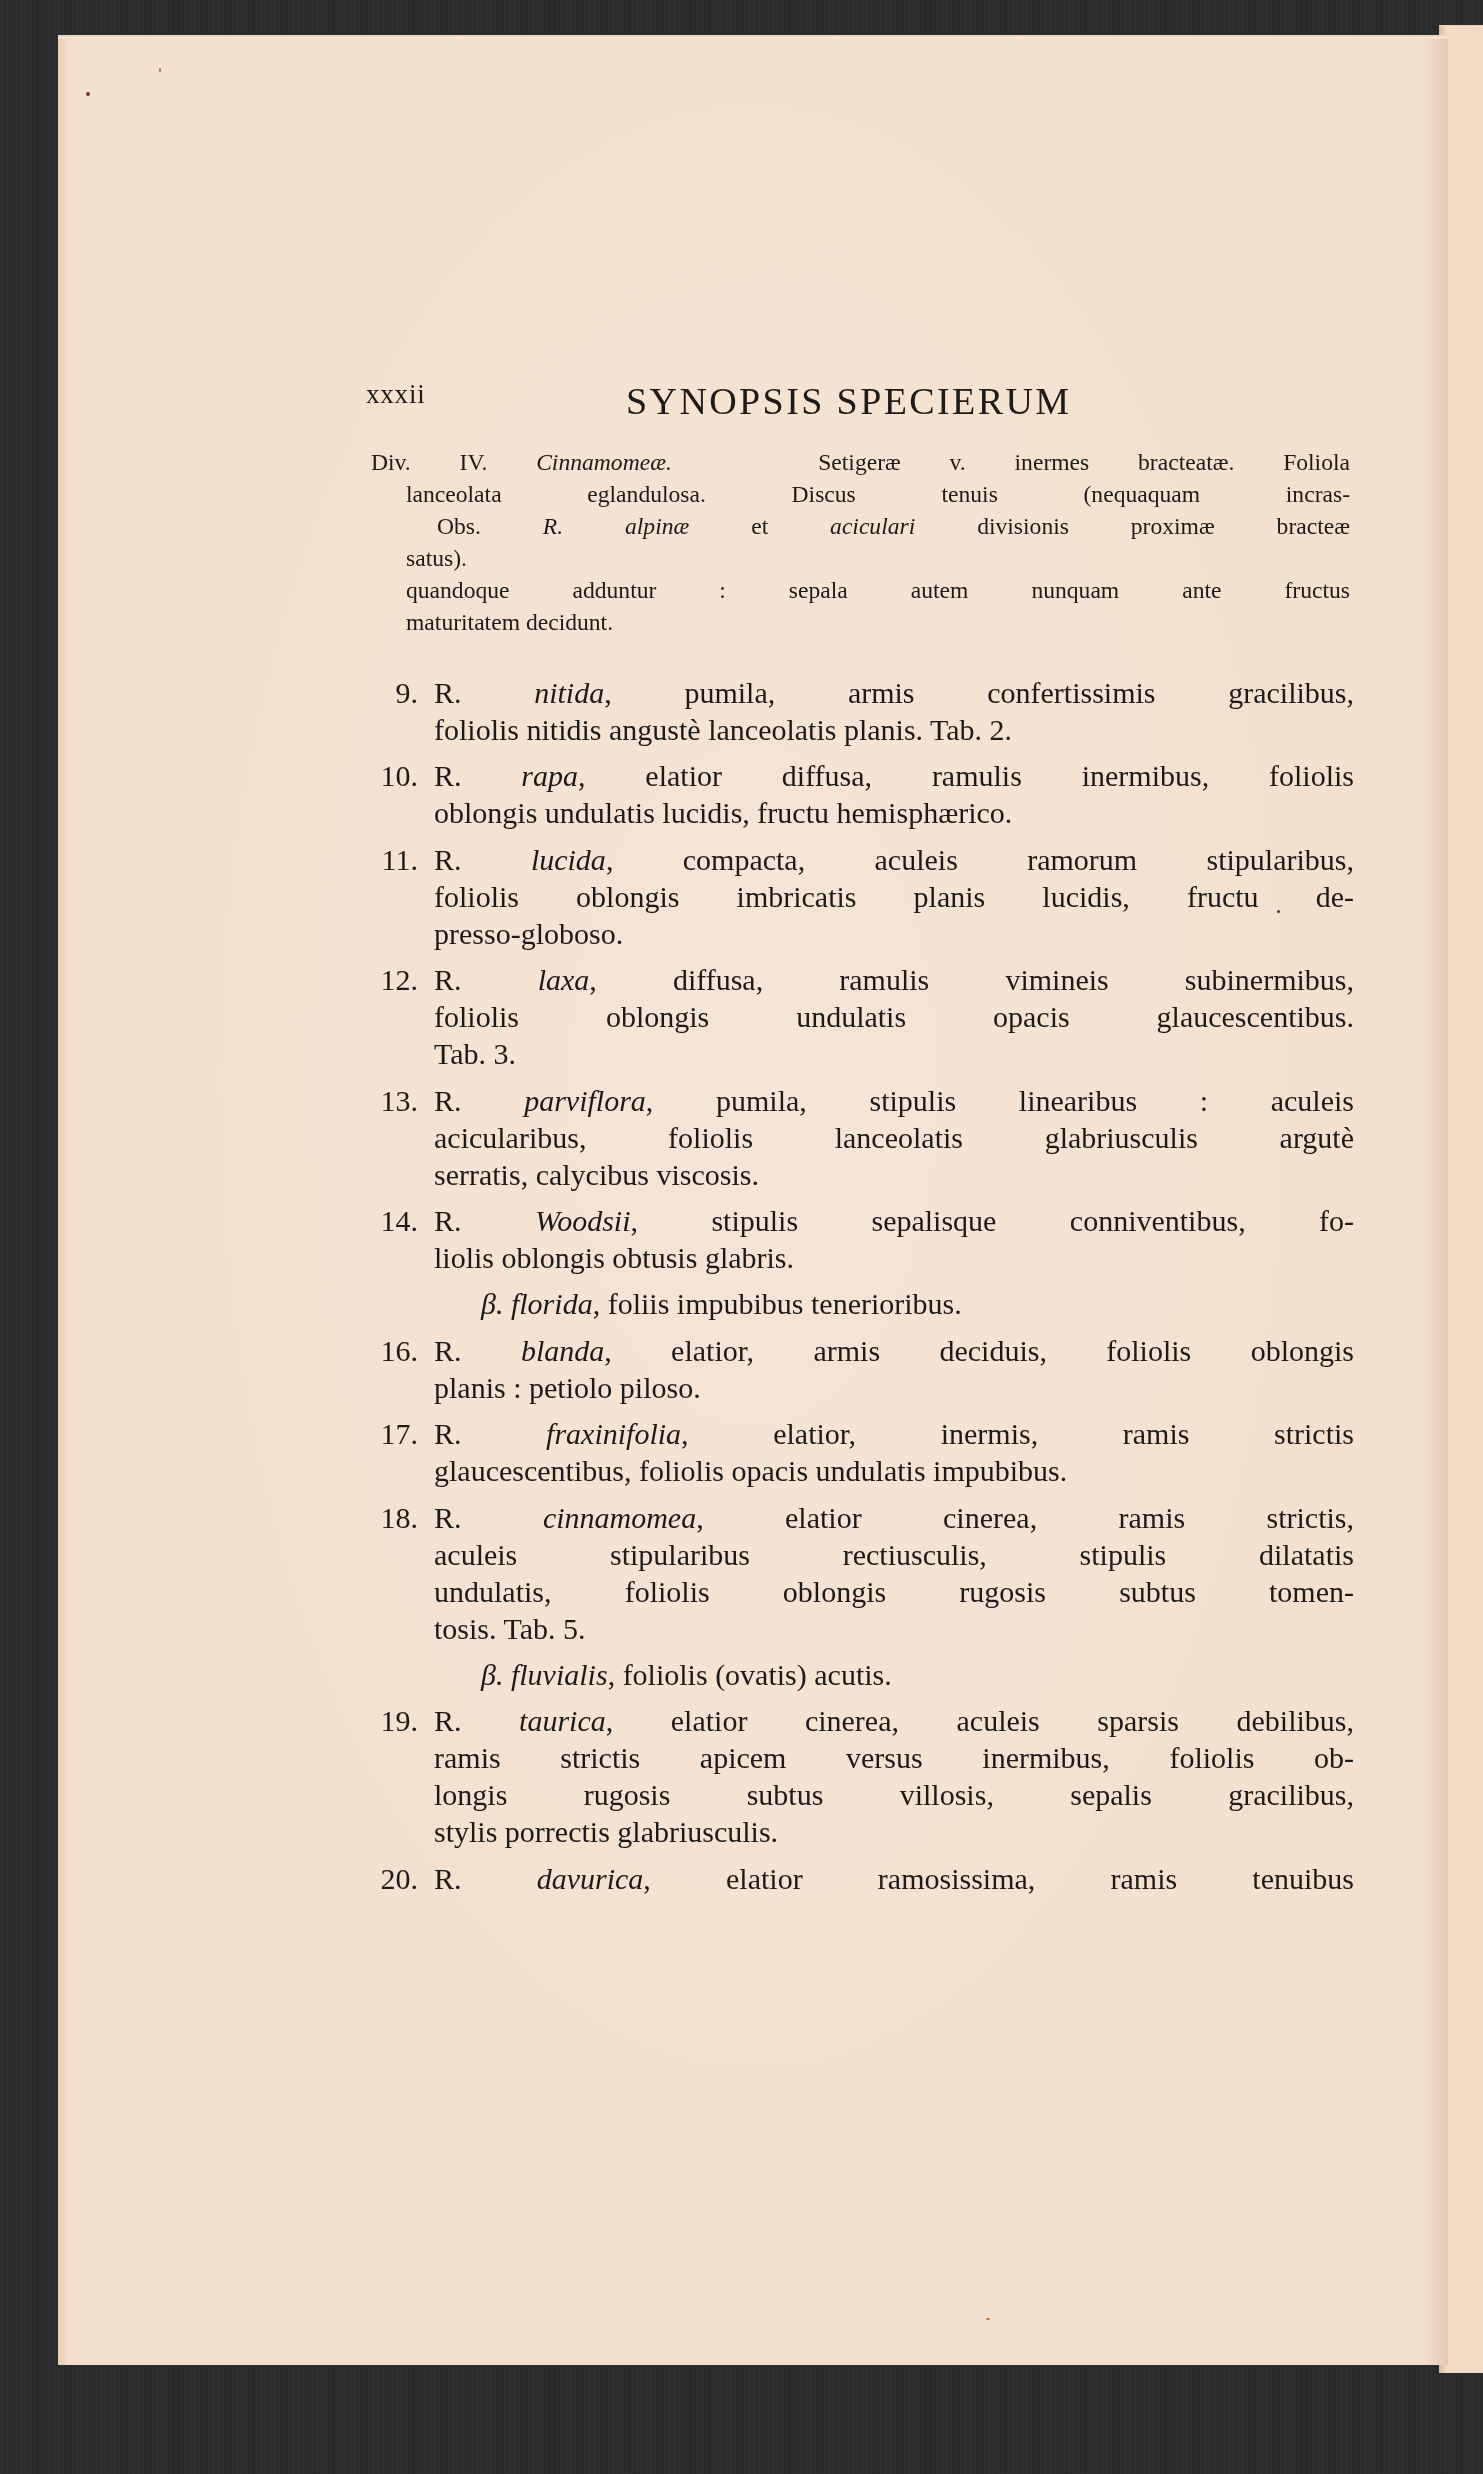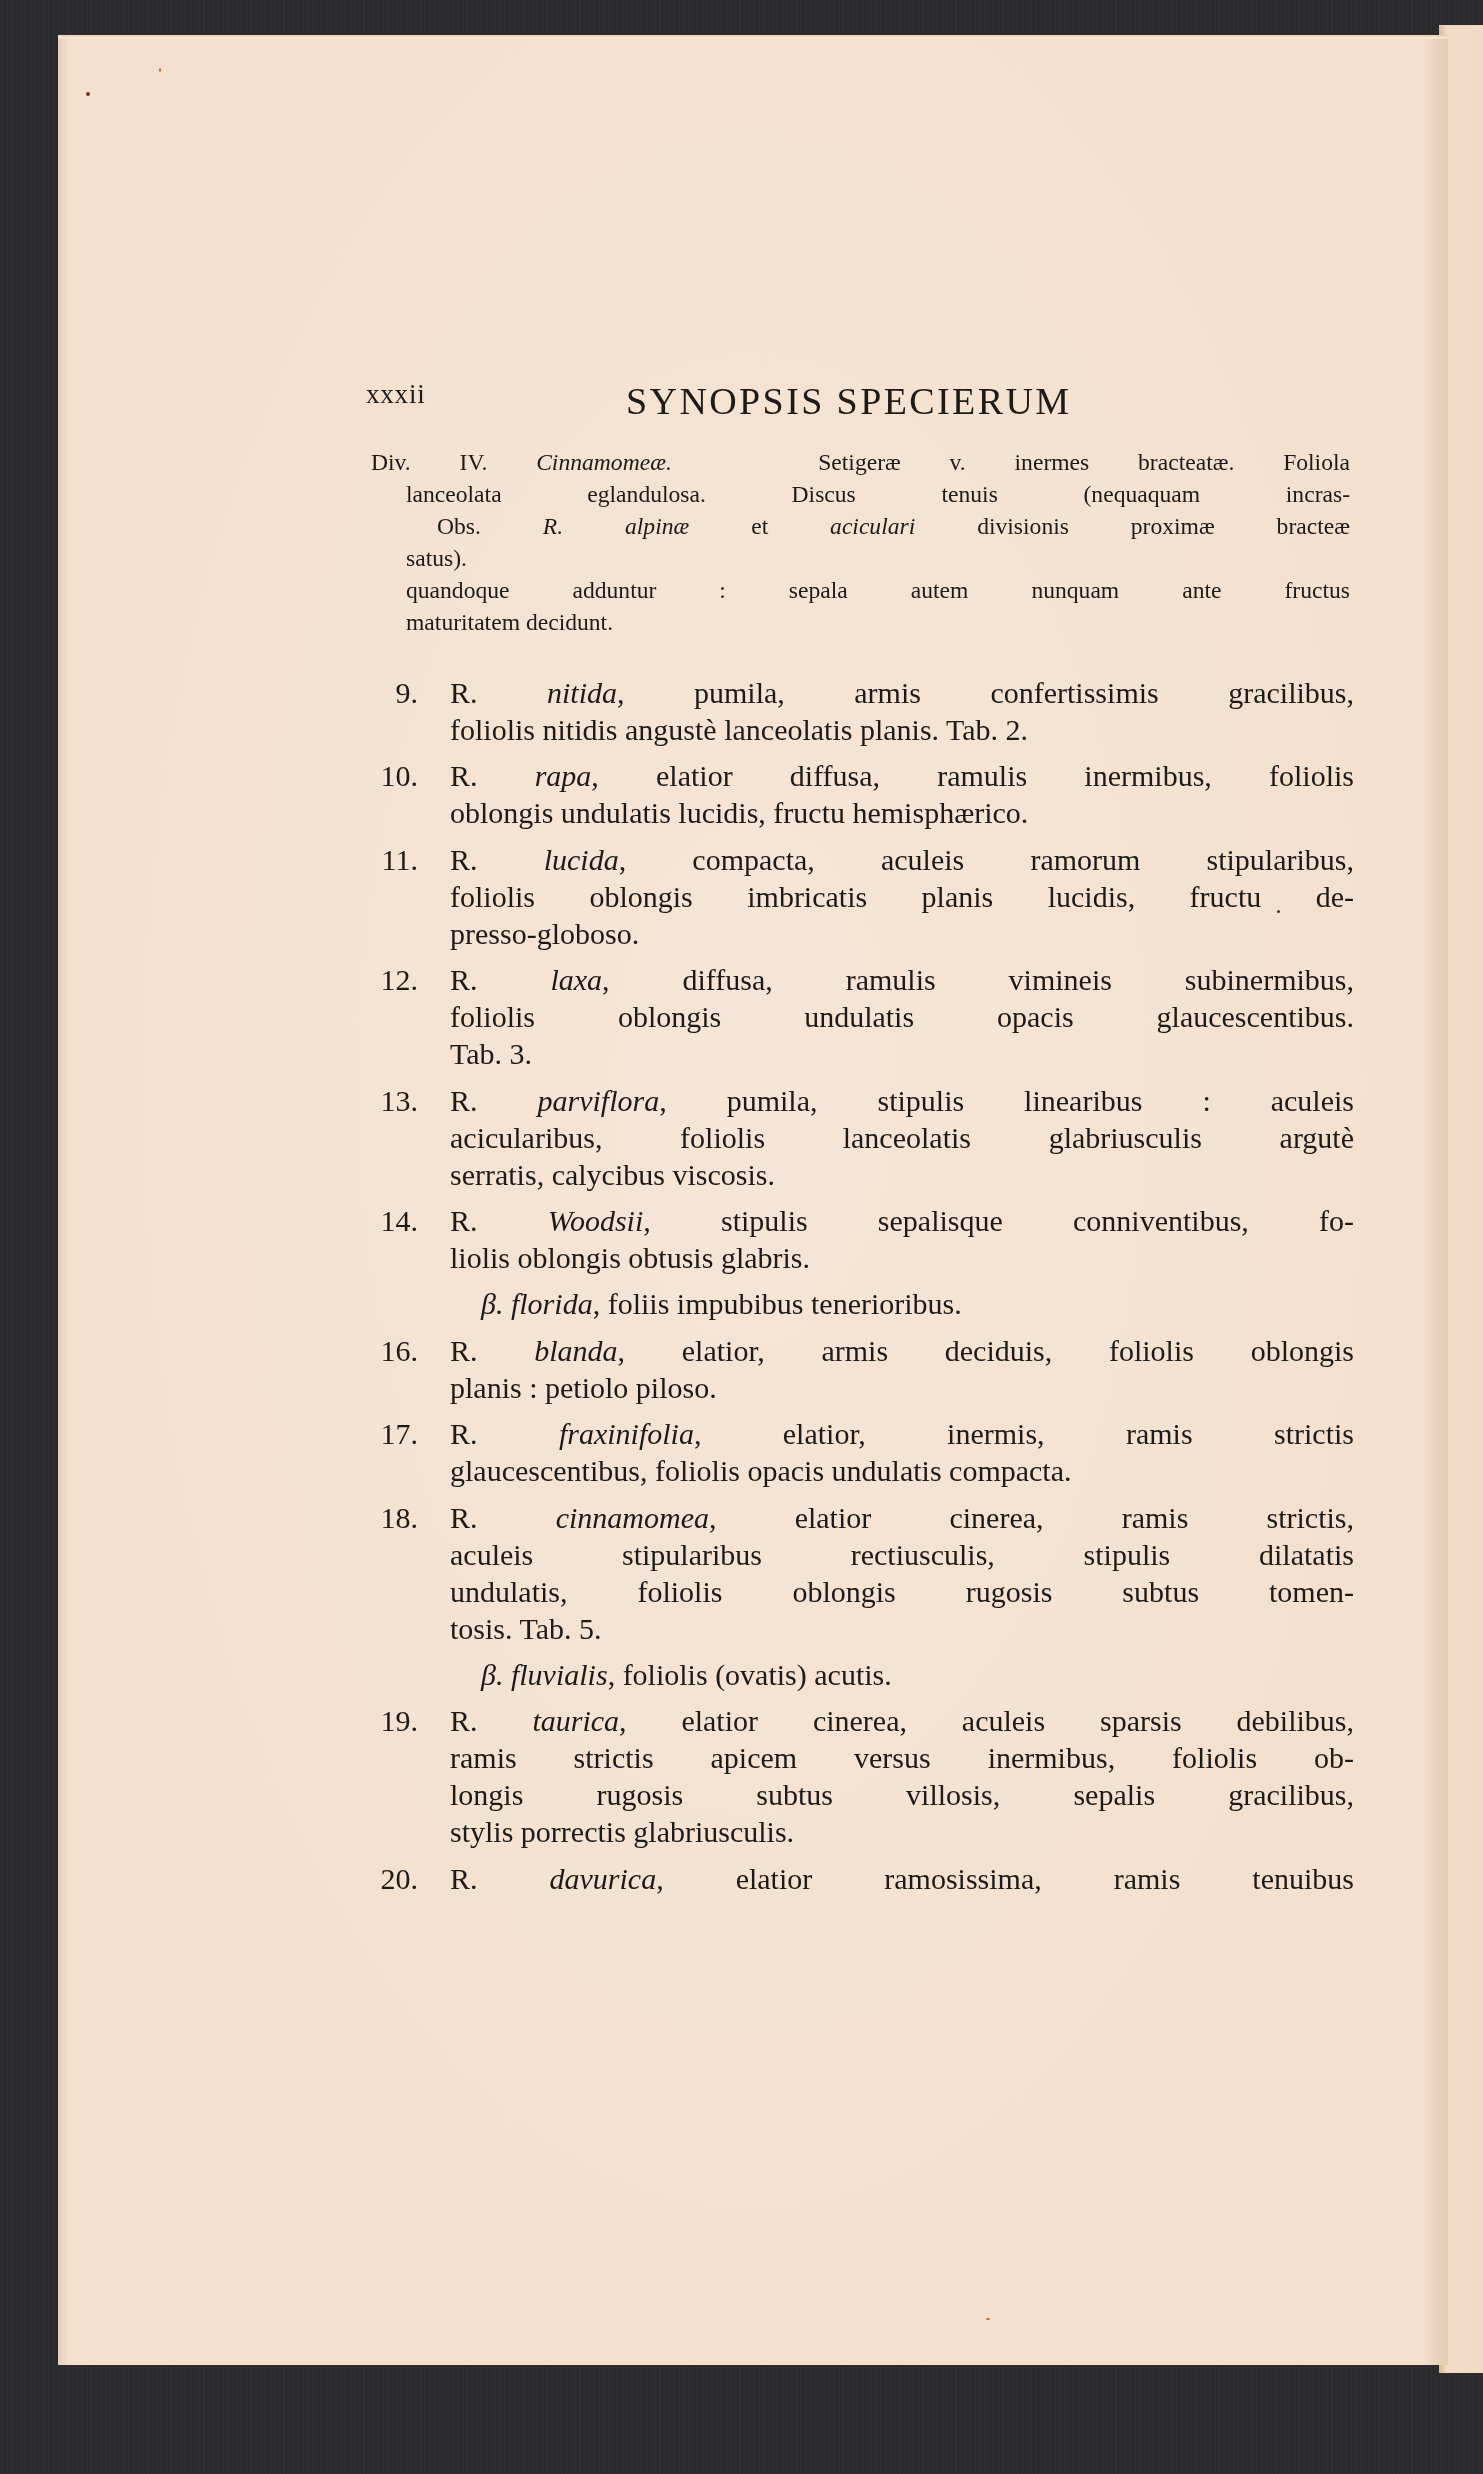--- a/index.html
+++ b/index.html
@@ -49,21 +49,21 @@
     .division .obs-first { padding-left: 66px; }
     .entries {
       position: absolute; left: 313px; top: 637px; width: 983px;
       font-size: 30px; line-height: 37px;
     }
     .entry { position: relative; margin-bottom: 9.4px; }
     .entry .num {
       position: absolute; left: 0; top: 0; width: 47px; text-align: right;
     }
     .entry .body { margin-left: 63px; }
-    .entry .line { display: block; white-space: nowrap; text-align: justify; text-align-last: justify; margin-left: 16px; }
+    .entry .line { display: block; white-space: nowrap; text-align: justify; text-align-last: justify; }
     .entry .line.last { text-align-last: left; }
     .variety { margin-left: 110px; margin-bottom: 9.4px; }
     .variety .line { display: block; white-space: nowrap; }
     i { }
     .spot { position: absolute; border-radius: 50%; }
   </style>
 </head>
 <body>
 
 <div class="backdrop"></div>
@@ -147,21 +147,21 @@
       <div class="body">
         <span class="line"><span>R.</span> <i>blanda</i><span>, elatior, armis deciduis, foliolis oblongis</span></span>
         <span class="line last">planis :  petiolo piloso.</span>
       </div>
     </div>
 
     <div class="entry">
       <span class="num">17.</span>
       <div class="body">
         <span class="line"><span>R.</span> <i>fraxinifolia</i><span>, elatior, inermis, ramis strictis</span></span>
-        <span class="line last">glaucescentibus, foliolis opacis undulatis compacta.</span>
+        <span class="line last">glaucescentibus, foliolis opacis undulatis impubibus.</span>
       </div>
     </div>
 
     <div class="entry">
       <span class="num">18.</span>
       <div class="body">
         <span class="line"><span>R.</span> <i>cinnamomea</i><span>, elatior cinerea, ramis strictis,</span></span>
         <span class="line">aculeis stipularibus rectiusculis, stipulis dilatatis</span>
         <span class="line">undulatis, foliolis oblongis rugosis subtus tomen-</span>
         <span class="line last">tosis.   Tab. 5.</span>

